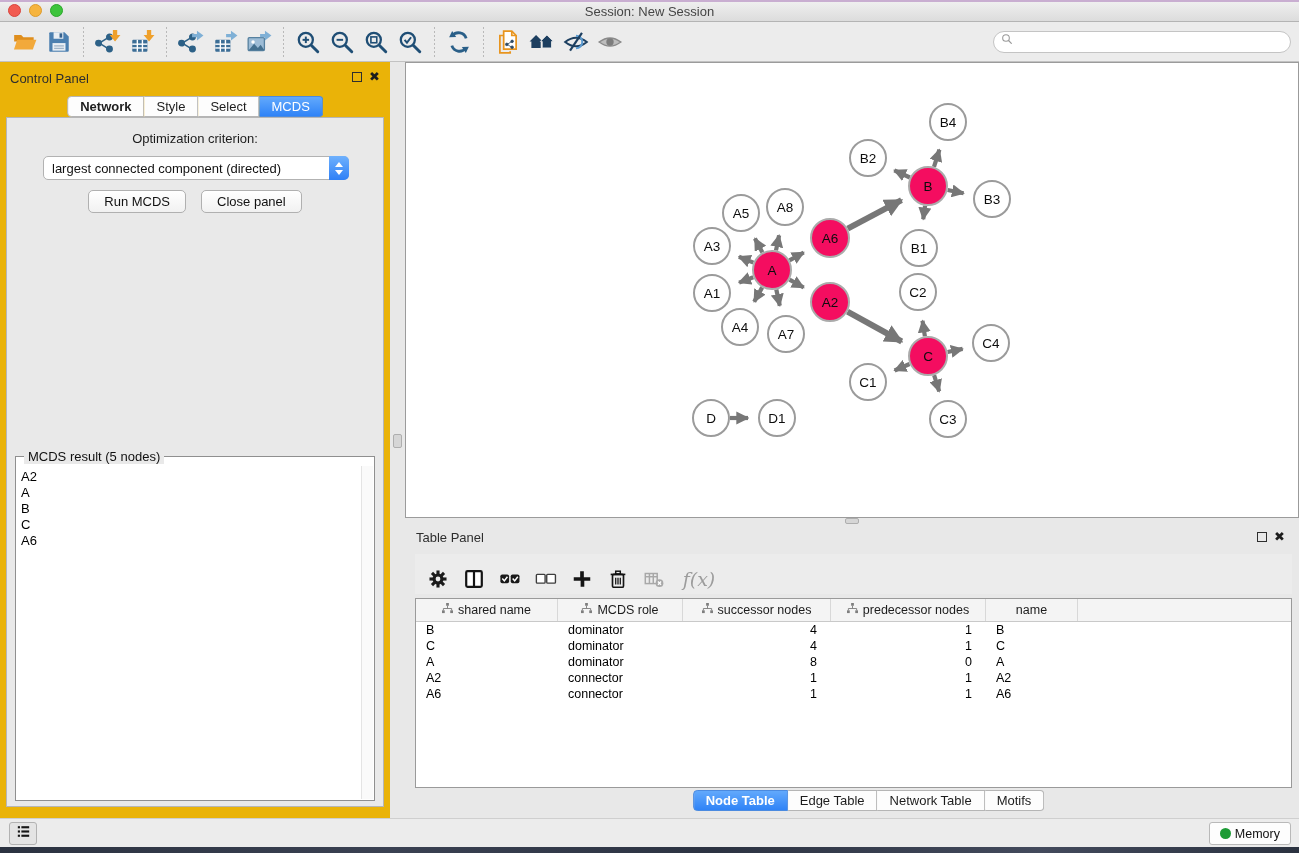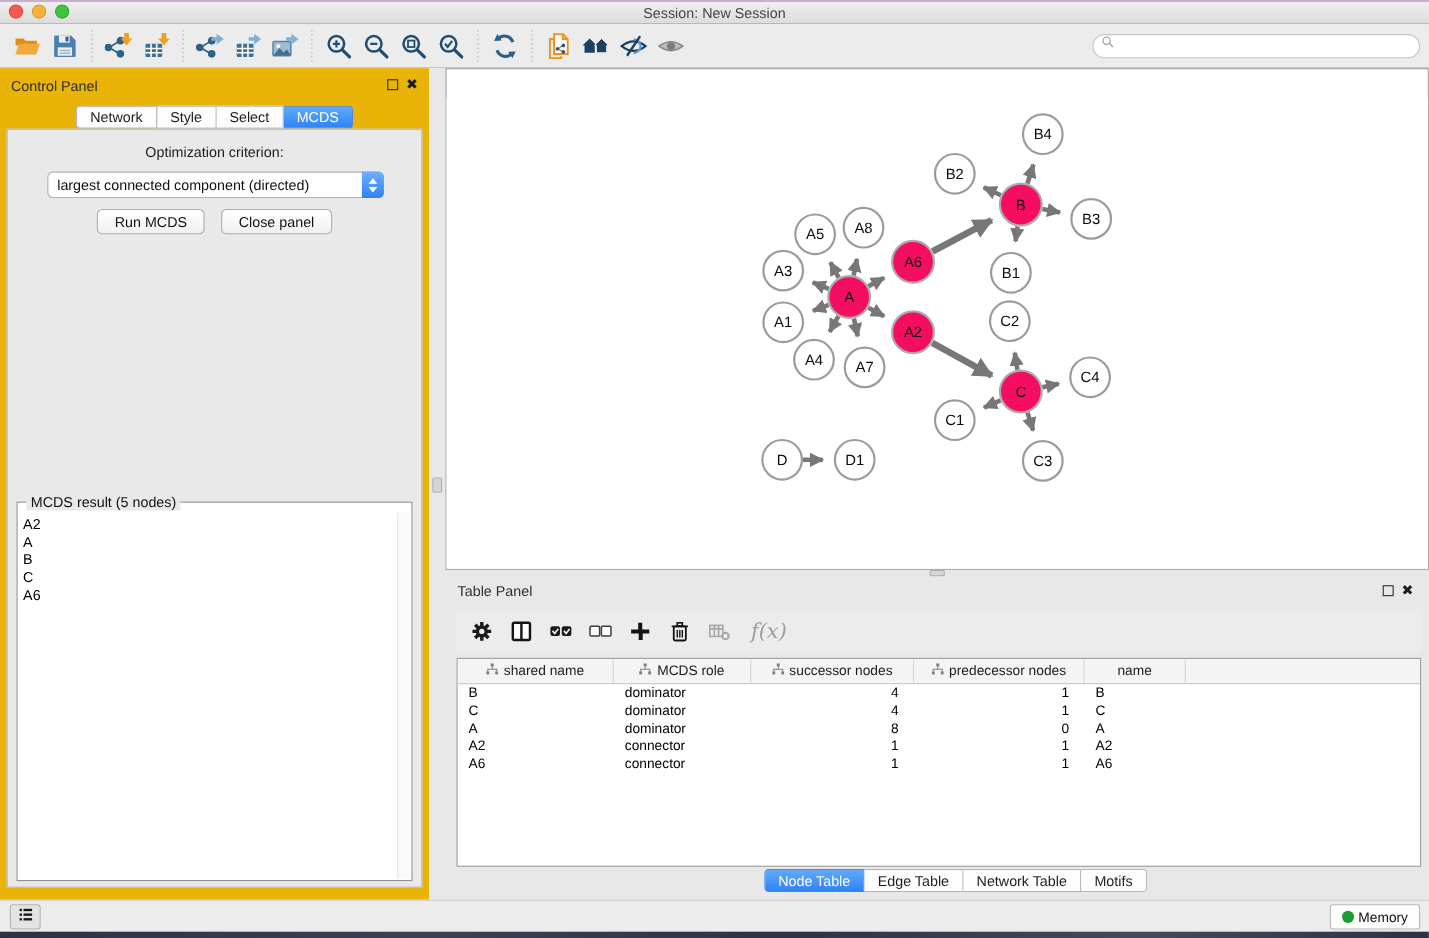--- a/index.html
+++ b/index.html
@@ -32,21 +32,21 @@
   .panel-head { position:absolute; left:0; top:0; width:100%; height:30px; }
   .panel-title { position:absolute; left:10px; top:9px; font-size:13px; color:#2e2e2e; }
   .float-btn { position:absolute; width:10px; height:10px; border:1.6px solid #2e2e2e; top:10px; }
   .close-btn { position:absolute; top:7px; font-size:13px; font-weight:bold; color:#1d1d1d; }
   .cp-float { right:28px; } .cp-close { right:10px; }
 
   .seg-tabs { position:absolute; display:flex; }
   .cp-tabs { left:50%; transform:translateX(-50%); top:34px; }
   .seg { height:21px; line-height:20px; padding:0 12px; font-size:13px; color:#1d1d1d; background:#fdfdfd;
     border:1px solid #b5b5b5; border-left:none; }
-  .seg:first-child { border-left:1px solid #b5b5b5; border-radius:4px 0 0 4px; }
+  .seg:first-child { border-left:1px solid #b5b5b5; border-radius:4px 0 0 4px;font-weight:bold; }
   .seg:last-child { border-radius:0 4px 4px 0; }
   .seg.active { background:linear-gradient(#62a9fc,#2f83f7); color:#fff; border-color:#4a8ae0; }
 
   .cp-content { position:absolute; left:6px; top:55px; width:378px; height:690px; border:1px solid #b6b6b6; background:#e9e9e9; }
   .opt-label { position:absolute; left:0; right:0; top:13px; text-align:center; font-size:13px; color:#1c1c1c; }
   .criterion { position:absolute; left:36px; top:38px; width:306px; height:24px; background:#fff; border:1px solid #b2b2b2;
     border-radius:5px; display:flex; align-items:center; }
   .criterion .val { flex:1; font-size:13px; color:#111; padding-left:8px; white-space:nowrap; }
   .stepper { width:20px; height:24px; margin-right:-1px; border-radius:0 5px 5px 0; background:linear-gradient(#6fb1fd,#2f80f6);
     display:flex; flex-direction:column; align-items:center; justify-content:center; gap:3px; }
@@ -76,21 +76,21 @@
   .net-lights { position:absolute; left:9px; top:6px; display:flex; gap:7px; }
   .net-title { position:absolute; left:0; right:0; top:6px; text-align:center; font-size:13px; color:#3c3c3c; }
   .net-canvas { position:absolute; left:0; top:26px; right:0; bottom:0; background:#fff; }
   .net-canvas svg { position:absolute; left:0; top:0; }
 
   
   .table-panel { position:absolute; left:-15px; top:462px; width:909px; height:294px; background:#e8e8e8; }
   .tp-head { position:absolute; left:0; top:0; width:100%; height:26px; }
   .tp-title { position:absolute; left:26px; top:6px; font-size:13px; color:#2e2e2e; }
   .tp-float { right:32px; top:8px; } .tp-close { right:14px; top:5px; }
-  .tp-toolbar { position:absolute; left:25px; top:30px; width:877px; height:40px; background:#ececec; display:flex; align-items:center; gap:6px; padding-left:8px; }
+  .tp-toolbar { position:absolute; left:25px; top:30px; width:877px; height:40px; background:#ececec; display:flex; align-items:flex-end; gap:6px; padding-left:8px; }
   .tp-icon { width:30px; height:30px; display:flex; align-items:center; justify-content:center; }
   .fx-label { font-size:19px; font-family:"DejaVu Serif","Liberation Serif",serif; font-style:italic; color:#9c9c9c; padding-left:4px; }
 
   .data-table { position:absolute; left:25px; top:74px; width:877px; height:190px; background:#fff; border:1px solid #9a9a9a; overflow:hidden; }
   .thead { display:flex; height:23px; background:#f4f4f4; border-bottom:1px solid #c9c9c9; }
   .th { display:flex; align-items:center; justify-content:center; gap:5px; font-size:12.5px; color:#1c1c1c; border-right:1px solid #d8d8d8; }
   .trow { display:flex; height:16px; }
   .td { font-size:12.5px; color:#000; line-height:16px; white-space:nowrap; overflow:hidden; }
   .td.left { padding-left:10px; text-align:left; }
   .td.right { padding-right:14px; text-align:right; }

